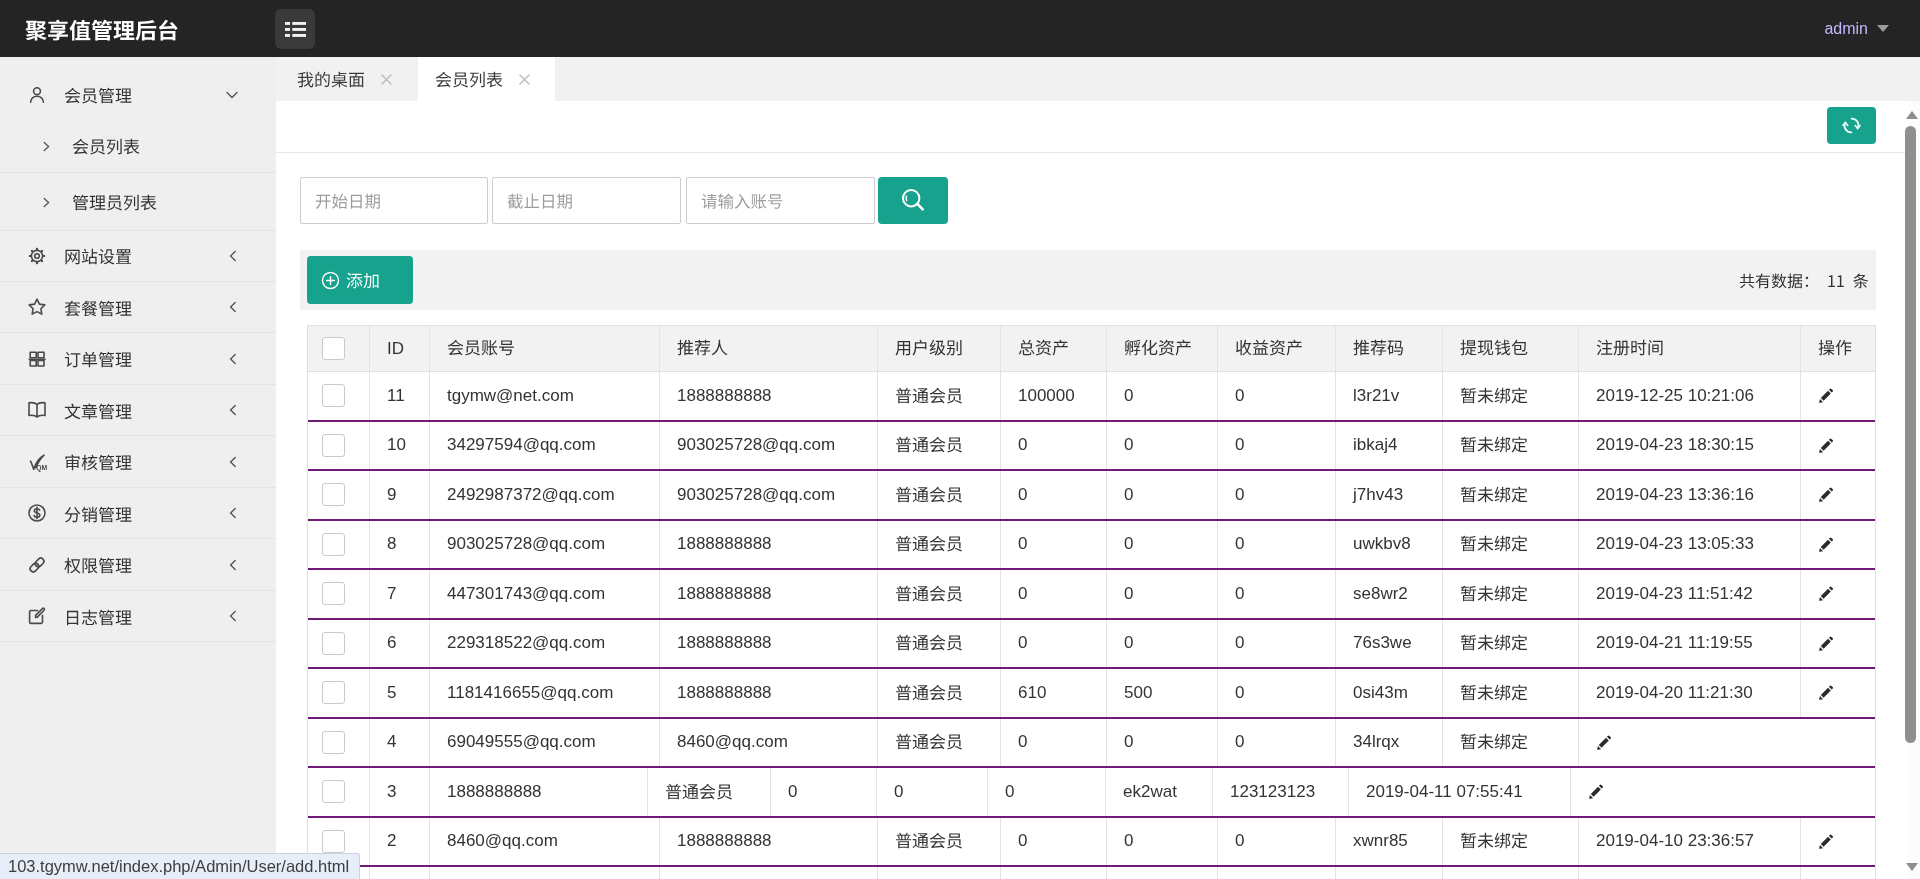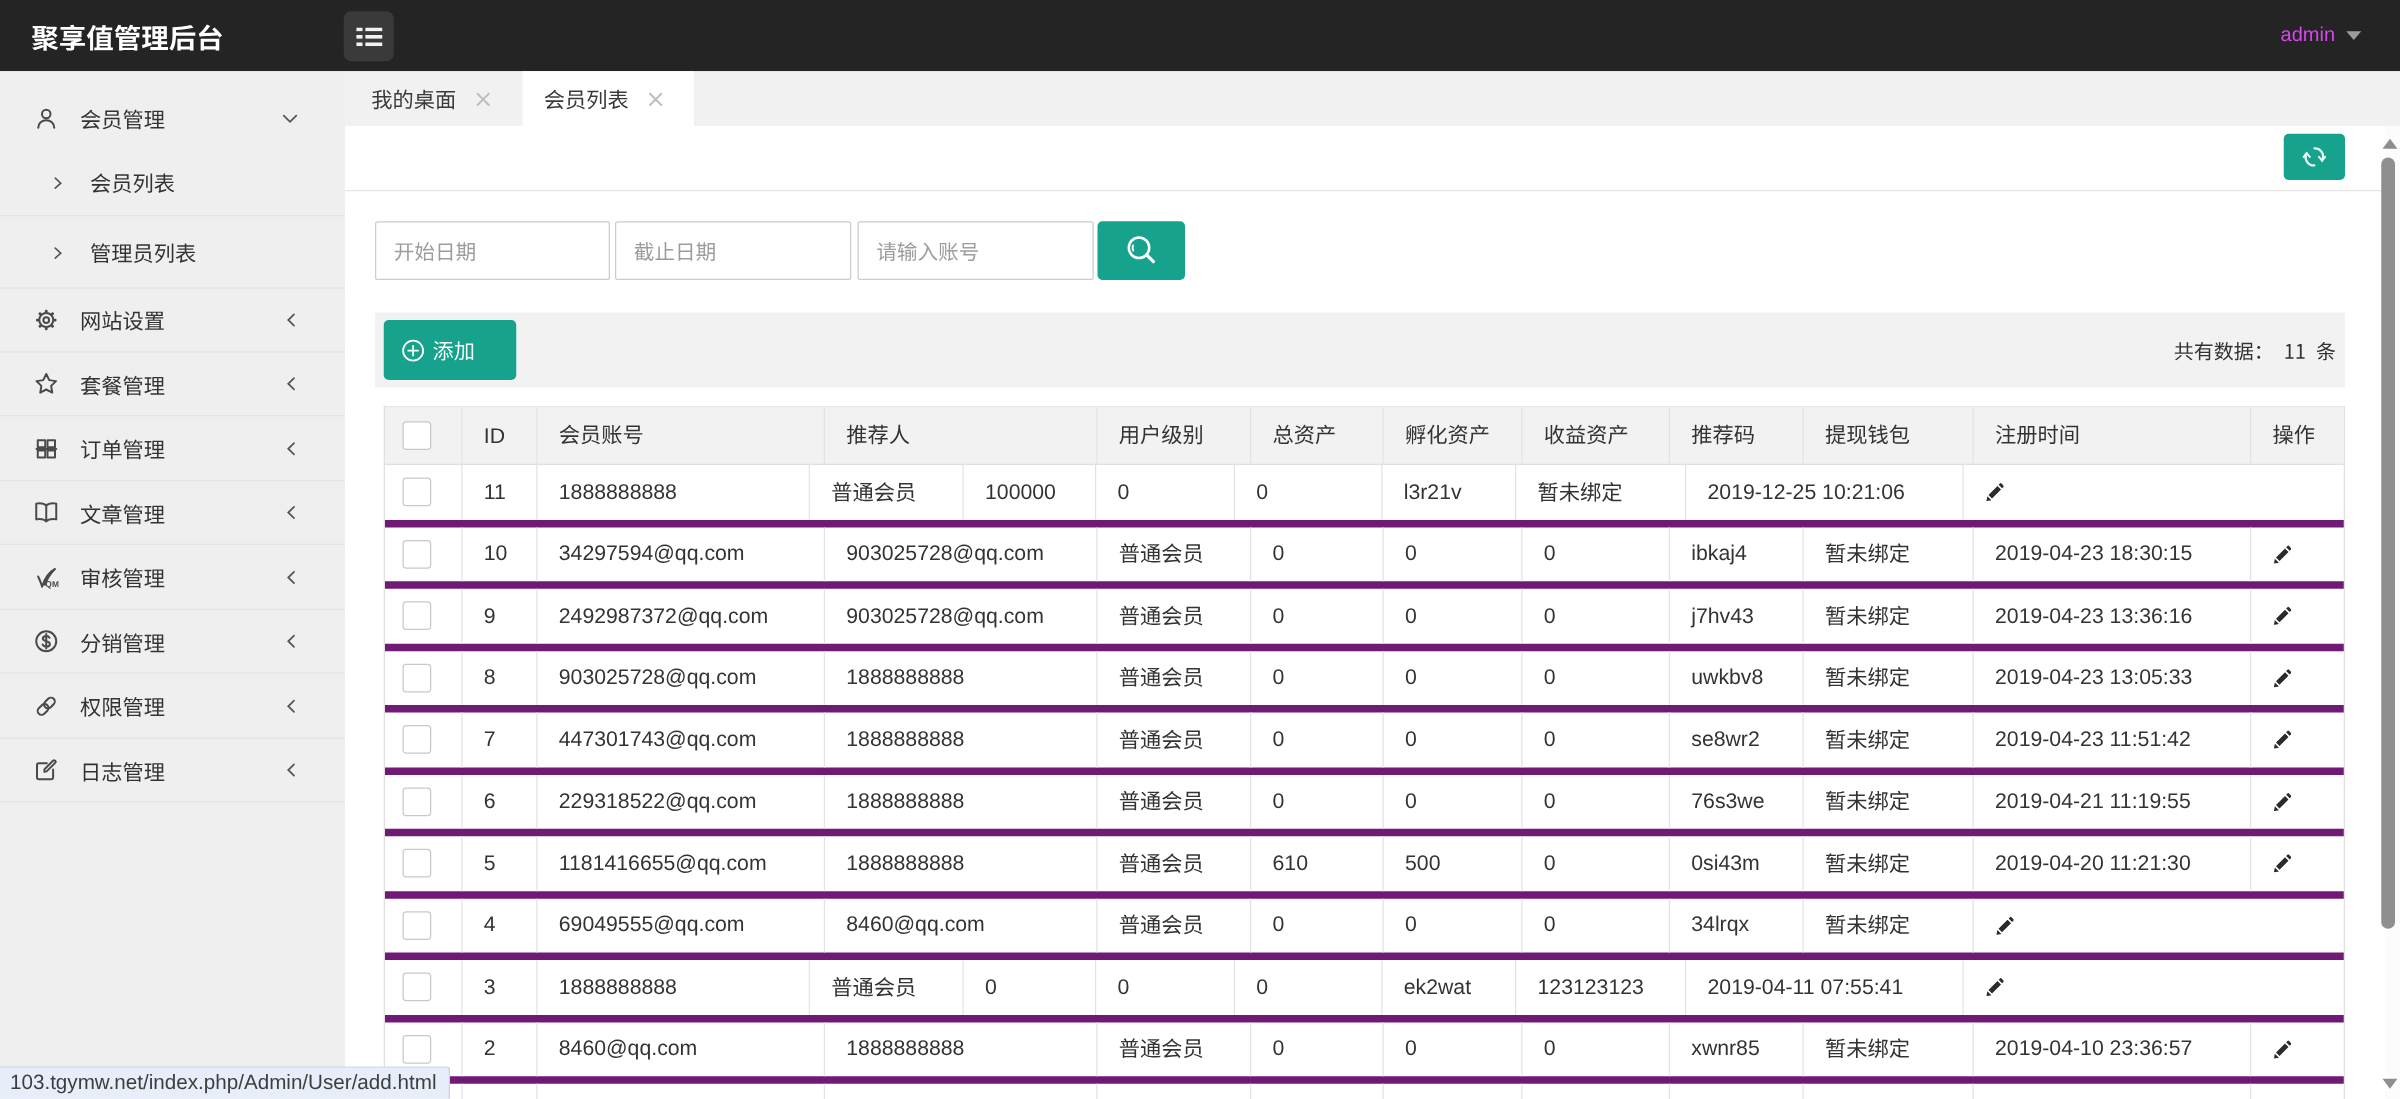--- a/index.html
+++ b/index.html
@@ -1,20 +1,20 @@
 <!DOCTYPE html>
 <html><head><meta charset="utf-8"><style>
 *{margin:0;padding:0;box-sizing:border-box}
 html,body{width:1920px;height:879px;overflow:hidden;background:#fff;
  font-family:"Liberation Sans",sans-serif;-webkit-font-smoothing:antialiased}
 svg.zh{display:block}
 #topbar{position:absolute;left:0;top:0;width:1920px;height:57px;background:#242424}
 #title{position:absolute;left:25px;top:50%;transform:translateY(-50%)}
 #burger{position:absolute;left:275px;top:9px;width:40px;height:40px;background:#3a3a3a;border-radius:6px;display:flex;align-items:center;justify-content:center}
-#admin{position:absolute;right:31px;top:0;height:57px;display:flex;align-items:center;gap:9px;color:#d946ef;font-size:16px}
+#admin{position:absolute;right:31px;top:0;height:57px;display:flex;align-items:center;gap:9px;color:#c4b5fd;font-size:16px}
 #admin .tri{width:0;height:0;border-left:6px solid transparent;border-right:6px solid transparent;border-top:7px solid #9c9c9c}
 #sidebar{position:absolute;left:0;top:57px;width:276px;height:822px;background:#efefef}
 .mi{position:absolute;left:0;width:276px;display:flex;align-items:center}
 .mi>svg:first-child{margin-left:27px}
 .mtx{margin-left:17px}
 .stx{margin-left:21px}
 .mi.sub>svg:first-child{margin-left:42px}
 .chv{position:absolute;right:37px;display:flex;align-items:center}
 #tabbar{position:absolute;left:276px;top:57px;width:1644px;height:44px;background:#f1f1f1}
 .tab{position:absolute;top:0;height:44px;display:flex;align-items:center}
@@ -23,21 +23,21 @@
 .tab .x{margin-left:15px;display:flex;align-items:center}
 #content{position:absolute;left:276px;top:101px;width:1632px;height:778px;background:#fff}
 #band{position:absolute;left:0;top:0;width:1632px;height:52px;border-bottom:1px solid #e6e6e6}
 #refresh{position:absolute;left:1551px;top:6px;width:49px;height:37px;background:#16a28d;border-radius:4px;display:flex;align-items:center;justify-content:center}
 .inp{position:absolute;top:76px;height:47px;border:1px solid #ccc;border-radius:2px;background:#fff;display:flex;align-items:center;padding-left:14px}
 #sbtn{position:absolute;left:602px;top:76px;width:70px;height:47px;background:#16a28d;border-radius:4px;display:flex;align-items:center;justify-content:center}
 #grayband{position:absolute;left:24px;top:149px;width:1576px;height:60px;background:#f2f2f2}
 #addbtn{position:absolute;left:7px;top:6px;width:106px;height:48px;background:#16a28d;border-radius:4px;display:flex;align-items:center;padding-left:14px;gap:6px}
 #count{position:absolute;right:7px;top:0;height:60px;display:flex;align-items:center}
 #table{position:absolute;left:31px;top:224px;width:1569px;border:1px solid #e0e0e0;border-bottom:none}
-.tr{display:flex;height:49.5px;border-bottom:6px solid #701a75}
+.tr{display:flex;height:49.5px;border-bottom:2px solid #701a75}
 .tr.th{height:46px;background:#f2f2f2;border-bottom:1px solid #e0e0e0}
 .td{height:100%;border-right:1px solid #e3e3e3;display:flex;align-items:center;padding-left:17px;overflow:hidden;flex-shrink:0}
 .td svg.zh{position:relative;top:-1.5px}
 .td:last-child{border-right:none}
 .td.ck{padding-left:14px}
 .lat{font-size:17px;color:#333}
 .cb{width:23px;height:23px;border:1px solid #c9c9c9;border-radius:3px;background:#fff}
 #scroll{position:absolute;left:1908px;top:101px;width:12px;height:778px;background:#fcfcfc}
 #thumb{position:absolute;left:-3px;top:25px;width:11px;height:617px;background:#8f8f8f;border-radius:5.5px}
 .sarr{position:absolute;left:-2px;width:0;height:0;border-left:6px solid transparent;border-right:6px solid transparent}
@@ -383,20 +383,23 @@
           </svg>
         </div>
       </div>
       <div class="tr">
         <div class="td ck" style="width:62px">
           <span class="cb"></span>
         </div>
         <div class="td " style="width:60px">
           <span class="lat">11</span>
         </div>
+        <div class="td " style="width:230px">
+          <span class="lat">tgymw@net.com</span>
+        </div>
         <div class="td " style="width:218px">
           <span class="lat">1888888888</span>
         </div>
         <div class="td " style="width:123px">
           <svg class="zh" width="68.0" height="19.04">
             <use href="#s-pt" fill="#333"></use>
           </svg>
         </div>
         <div class="td " style="width:106px">
           <span class="lat">100000</span>

